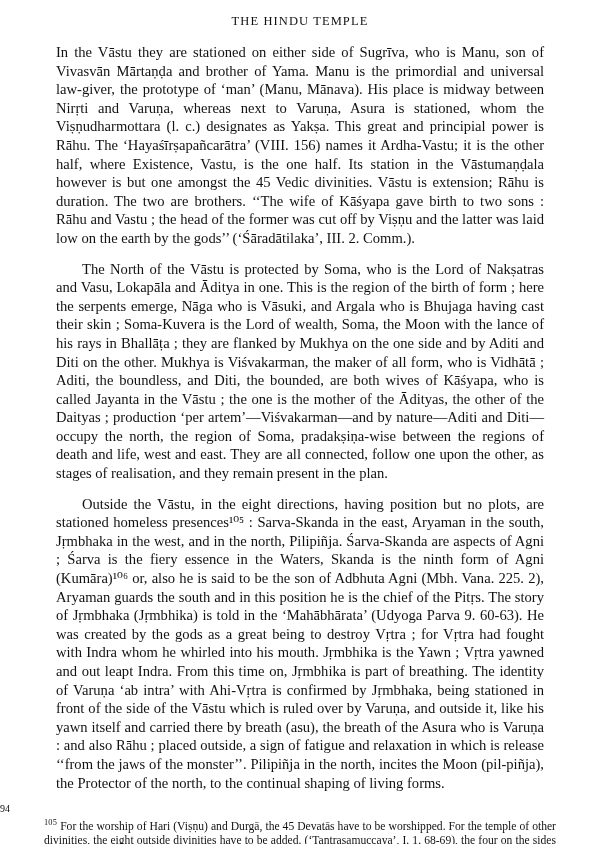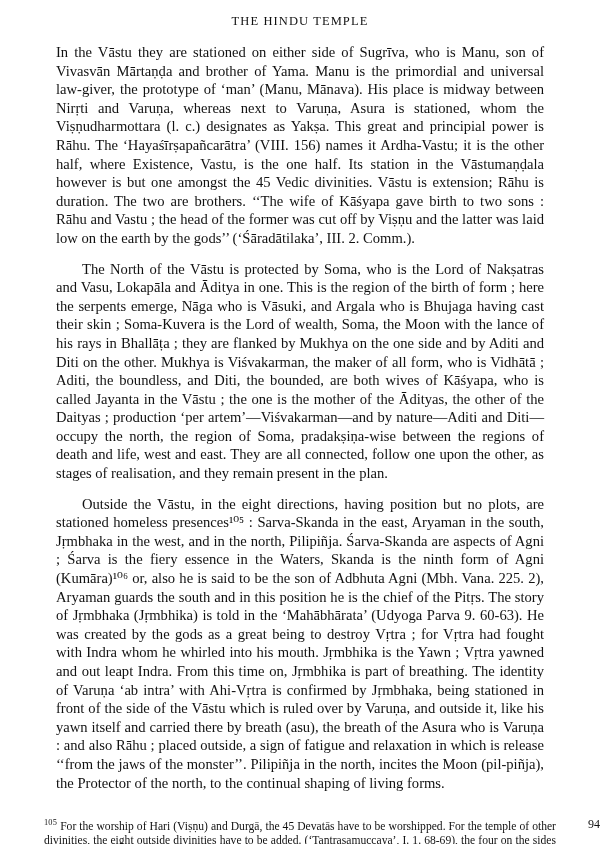--- a/index.html
+++ b/index.html
@@ -51,25 +51,25 @@
   .footnotes p + p {
     margin-top: 0px;
   }
   .fn-marker {
     vertical-align: super;
     font-size: 0.72em;
     letter-spacing: 0.2px;
   }
   .page-number {
     position: absolute;
-    bottom: 12px;
+    bottom: 30px;
     left: 0;
     right: 0;
-    text-align: right;
-    font-size: 12px;
+    text-align: left;
+    font-size: 10px;
   }
 </style>
 </head>
 <body>
 
 <div class="page">
 
   <div class="running-head">THE HINDU TEMPLE</div>
 
   <div class="body-text">

